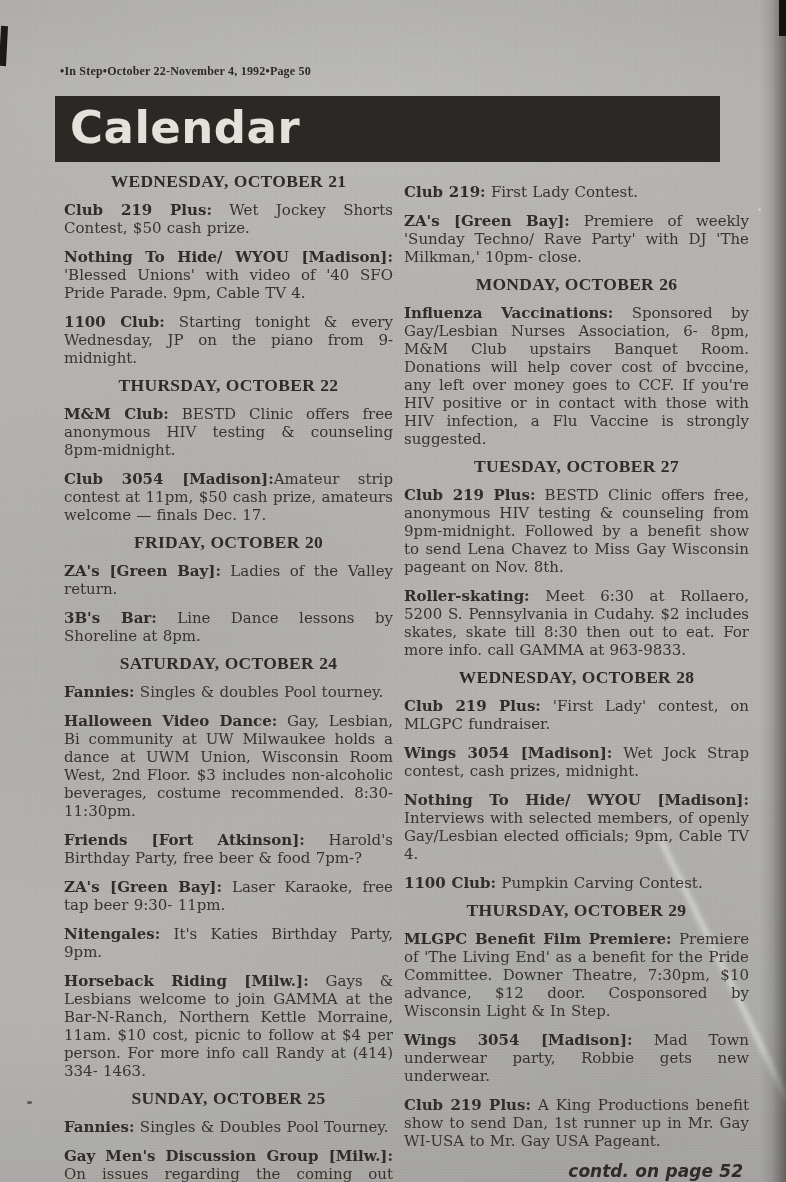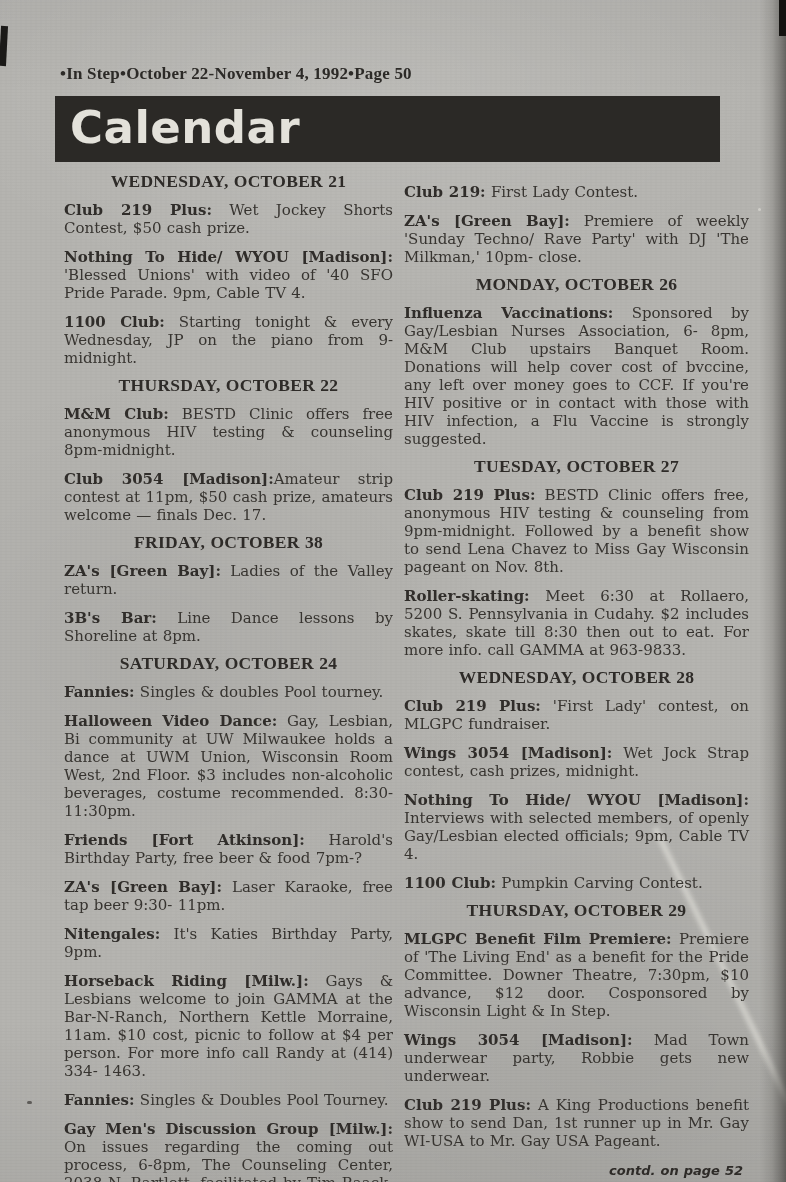--- a/index.html
+++ b/index.html
@@ -38,21 +38,21 @@
     position:absolute;left:652px;top:828px;width:6px;height:390px;
     background:rgba(234,232,226,0.55);filter:blur(2px);
     transform:rotate(-26deg);transform-origin:top center;pointer-events:none;
   }
   .speck-a{position:absolute;left:27px;top:1101px;width:5px;height:3px;background:rgba(50,48,45,.65);border-radius:2px;}
   .speck-b{position:absolute;left:703px;top:112px;width:3px;height:3px;background:#cfcec8;border-radius:50%;}
 
   .masthead{
     position:absolute;left:60px;top:64px;
     font-family:"Liberation Serif", serif;font-weight:bold;
-    font-size:17px;letter-spacing:.2px;color:#2c2a27;white-space:nowrap;
+    font-size:12px;letter-spacing:.2px;color:#2c2a27;white-space:nowrap;
   }
   .banner{
     position:absolute;left:55px;top:96px;width:665px;height:66px;background:#2b2926;
   }
   .banner-title{
     color:#e3e1da;font-family:"DejaVu Sans", sans-serif;font-weight:bold;
     font-size:45px;line-height:64px;padding-left:15px;letter-spacing:.5px;
   }
 
   .col{
@@ -66,21 +66,21 @@
     font-family:"Liberation Serif", serif;font-weight:bold;
     font-size:17.5px;text-align:center;margin:9px 0 3px;letter-spacing:.3px;color:#2e2b28;
   }
   .col > .date-heading:first-child{margin-top:0;}
   p.event{
     margin:11px 0 5px;text-align:justify;
   }
   p.event b{font-weight:bold;color:#302d2a;}
   .contd-note{
     text-align:right;font-family:"DejaVu Sans", sans-serif;
-    font-style:italic;font-weight:bold;font-size:13px;
+    font-style:italic;font-weight:bold;font-size:17px;
     margin-top:12px;padding-right:6px;color:#2e2b28;
   }
 </style>
 </head>
 <body>
 
 <div class="paper-texture"></div>
 <div class="grain"></div>
 <div class="corner-mark"></div>
 <div class="crease-line"></div>
@@ -94,30 +94,31 @@
 </div>
 
 <div class="col col-left">
     <div class="date-heading">WEDNESDAY, OCTOBER 21</div>
     <p class="event"><b>Club 219 Plus:</b><span> Wet Jockey Shorts Contest, $50 cash prize.</span></p>
     <p class="event"><b>Nothing To Hide/ WYOU [Madison]:</b><span> 'Blessed Unions' with video of '40 SFO Pride Parade. 9pm, Cable TV 4.</span></p>
     <p class="event"><b>1100 Club:</b><span> Starting tonight &amp; every Wednesday, JP on the piano from 9- midnight.</span></p>
     <div class="date-heading">THURSDAY, OCTOBER 22</div>
     <p class="event"><b>M&amp;M Club:</b><span> BESTD Clinic offers free anonymous HIV testing &amp; counseling 8pm-midnight.</span></p>
     <p class="event"><b>Club 3054 [Madison]:</b><span>Amateur strip contest at 11pm, $50 cash prize, amateurs welcome — finals Dec. 17.</span></p>
-    <div class="date-heading">FRIDAY, OCTOBER 38</div>
+    <div class="date-heading">FRIDAY, OCTOBER 20</div>
     <p class="event"><b>ZA's [Green Bay]:</b><span> Ladies of the Valley return.</span></p>
     <p class="event"><b>3B's Bar:</b><span> Line Dance lessons by Shoreline at 8pm.</span></p>
     <div class="date-heading">SATURDAY, OCTOBER 24</div>
     <p class="event"><b>Fannies:</b><span> Singles &amp; doubles Pool tourney.</span></p>
     <p class="event"><b>Halloween Video Dance:</b><span> Gay, Lesbian, Bi community at UW Milwaukee holds a dance at UWM Union, Wisconsin Room West, 2nd Floor. $3 includes non-alcoholic beverages, costume recommended. 8:30- 11:30pm.</span></p>
     <p class="event"><b>Friends [Fort Atkinson]:</b><span> Harold's Birthday Party, free beer &amp; food 7pm-?</span></p>
     <p class="event"><b>ZA's [Green Bay]:</b><span> Laser Karaoke, free tap beer 9:30- 11pm.</span></p>
     <p class="event"><b>Nitengales:</b><span> It's Katies Birthday Party, 9pm.</span></p>
     <p class="event"><b>Horseback Riding [Milw.]:</b><span> Gays &amp; Lesbians welcome to join GAMMA at the Bar-N-Ranch, Northern Kettle Morraine, 11am. $10 cost, picnic to follow at $4 per person. For more info call Randy at (414) 334- 1463.</span></p>
+    <div class="date-heading">SUNDAY, OCTOBER 25</div>
     <p class="event"><b>Fannies:</b><span> Singles &amp; Doubles Pool Tourney.</span></p>
     <p class="event"><b>Gay Men's Discussion Group [Milw.]:</b><span> On issues regarding the coming out process, 6-8pm, The Counseling Center, 2038 N. Bartlett, facilitated by Tim Baack, M.S., $2 donation. No pre-registration required.</span></p>
     <p class="event"><b>M&amp;M Club:</b><span> John Catania from 7- 11.</span></p>
   </div>
 <div class="col col-right">
 
 <p class="event"><b>Club 219:</b><span> First Lady Contest.</span></p>
     <p class="event"><b>ZA's [Green Bay]:</b><span> Premiere of weekly 'Sunday Techno/ Rave Party' with DJ 'The Milkman,' 10pm- close.</span></p>
     <div class="date-heading">MONDAY, OCTOBER 26</div>
     <p class="event"><b>Influenza Vaccinations:</b><span> Sponsored by Gay/Lesbian Nurses Association, 6- 8pm, M&amp;M Club upstairs Banquet Room. Donations will help cover cost of bvccine, any left over money goes to CCF. If you're HIV positive or in contact with those with HIV infection, a Flu Vaccine is strongly suggested.</span></p>

